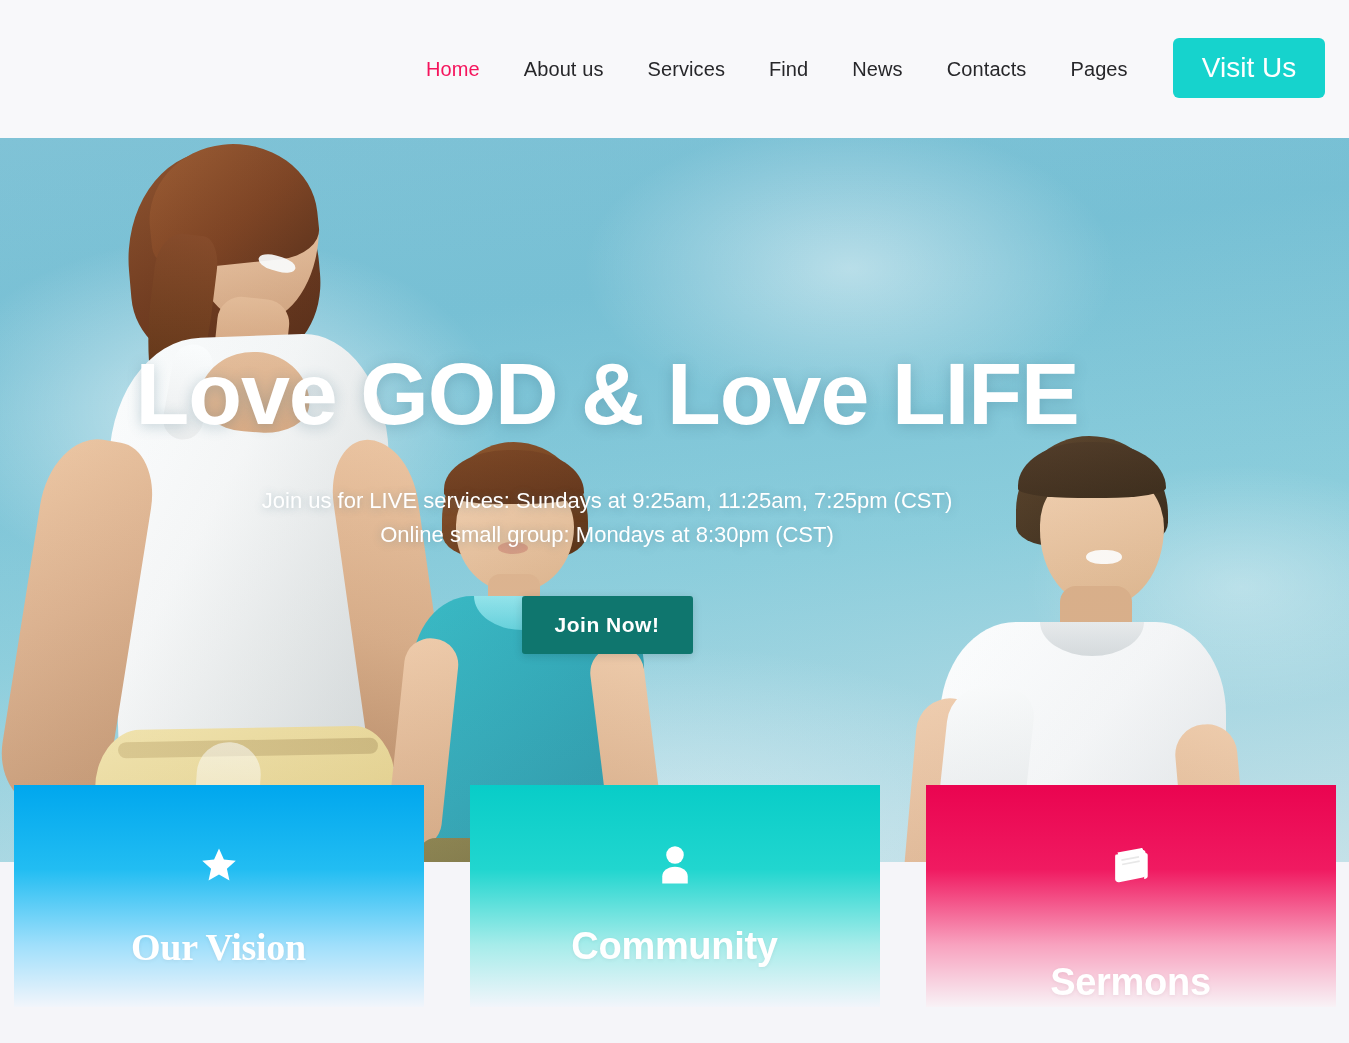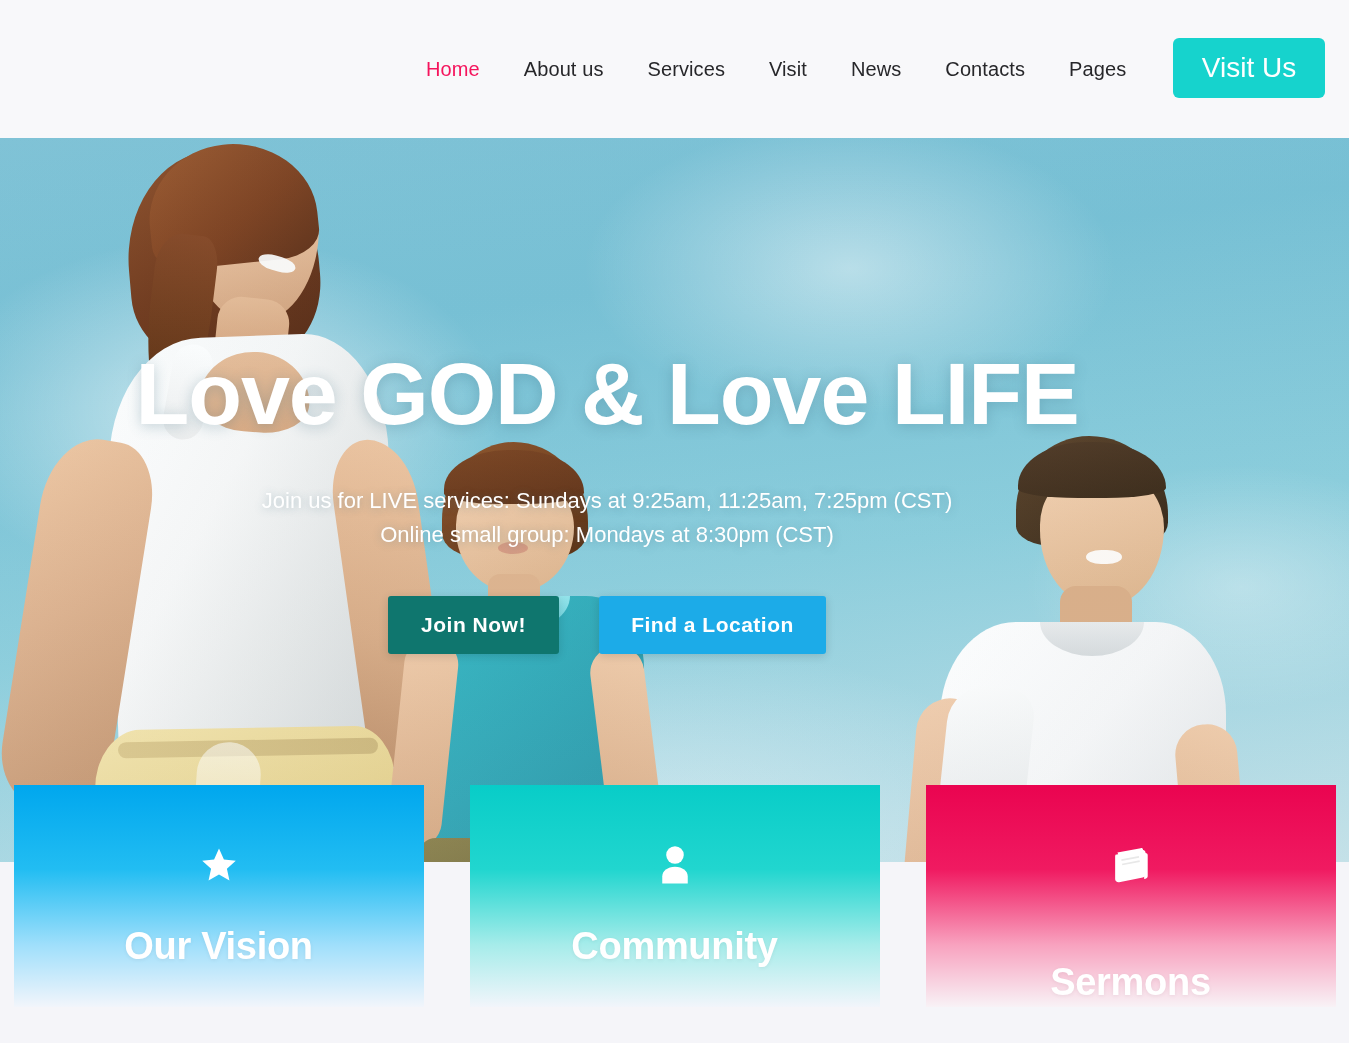--- a/index.html
+++ b/index.html
@@ -351,21 +351,21 @@
     display:flex; justify-content:center; gap:46px;
     z-index:30;
   }
   .card{
     position:relative;
     width:410px; height:222px;
     display:flex; flex-direction:column; align-items:center;
     cursor:pointer;
     overflow:hidden;
   }
-  .card-1{ background:linear-gradient(180deg,#00a7ee 0%,#22bdf2 38%,#9fdffb 72%,#f2f5fb 100%); }
+  .card-1{ background:linear-gradient(180deg,#00a7ee 0%,#22bdf2 38%,#9fdffb 72%,#f2f5fb 100%);font-family:Liberation Serif, serif; }
   .card-2{ background:linear-gradient(180deg,#08cdc8 0%,#21d6cf 38%,#a6ecea 72%,#f2f5fb 100%); }
   .card-3{ background:linear-gradient(180deg,#ea0450 0%,#f01a61 38%,#f8a2bf 72%,#f8f2f6 100%);gap:36px; }
 
   .card-icon{
     margin-top:58px;
     width:44px; height:44px;
     display:flex; align-items:center; justify-content:center;
     color:#ffffff;
   }
   .card-icon svg{ display:block; }
@@ -388,21 +388,21 @@
 </head>
 <body>
 
 <div class="header">
 
 
   <nav class="nav">
     <span class="nav-item active">Home</span>
     <span class="nav-item">About us</span>
     <span class="nav-item">Services</span>
-    <span class="nav-item">Visit</span>
+    <span class="nav-item">Find</span>
     <span class="nav-item">News</span>
     <span class="nav-item">Contacts</span>
     <span class="nav-item">Pages</span>
   </nav>
 
   <button class="visit-btn">Visit Us</button>
 </div>
 
 <div class="hero">
 
@@ -462,21 +462,20 @@
   <div class="hero-veil"></div>
 
   <div class="hero-copy">
     <h1 class="hero-title">Love GOD &amp; Love LIFE</h1>
     <div class="hero-sub">
       <div>Join us for LIVE services: Sundays at 9:25am, 11:25am, 7:25pm (CST)</div>
       <div>Online small group: Mondays at 8:30pm (CST)</div>
     </div>
     <div class="hero-actions">
       <button class="cta cta-join">Join Now!</button>
-      <button class="cta cta-find">Find a Location</button>
     </div>
   </div>
 </div>
 
 <div class="cards">
 
   <div class="card card-1">
     <span class="card-icon">
       <svg width="40" height="38" viewBox="0 0 24 24" fill="#ffffff">
         <path d="M12 1.6l3.1 6.9 7.5.8-5.6 5.1 1.6 7.4L12 18l-6.6 3.8 1.6-7.4L1.4 9.3l7.5-.8z"></path>

